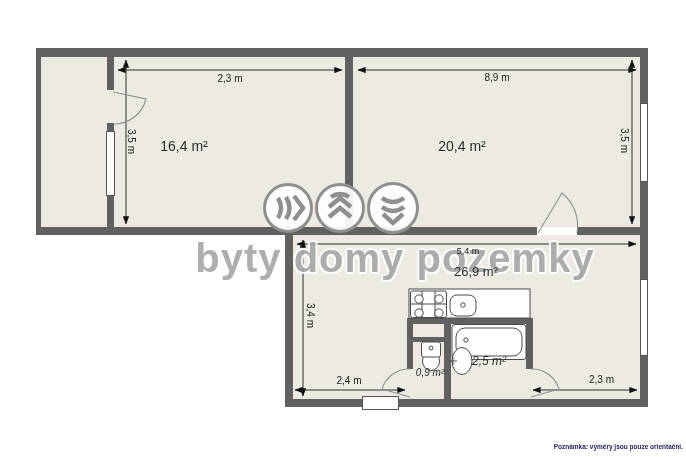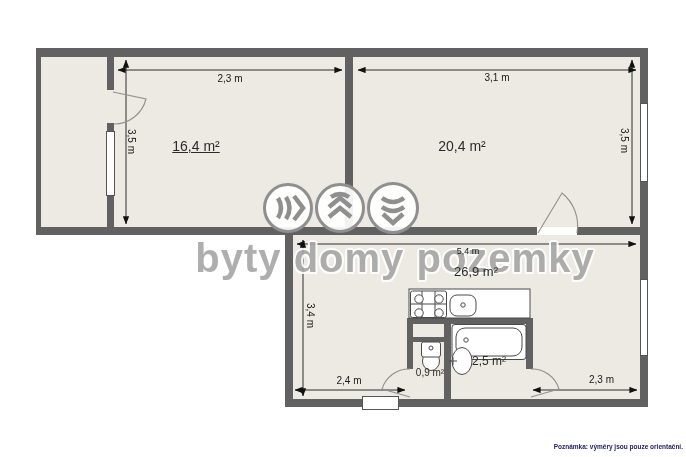--- a/index.html
+++ b/index.html
@@ -3,21 +3,21 @@
 <meta charset="utf-8">
 <style>
   html,body{margin:0;padding:0;background:#fff;}
   #stage{position:relative;width:686px;height:457px;background:#fff;overflow:hidden;
          font-family:"Liberation Sans",sans-serif;}
   .floor{position:absolute;background:#ECEAE3;}
   .wall{position:absolute;background:#616161;}
   .window{position:absolute;background:#fff;border:1px solid #555;box-sizing:border-box;}
   .lbl{position:absolute;color:#2b2b2b;text-align:center;white-space:nowrap;}
   .area-lbl{font-size:14px;}
-  .area-lbl-sm{font-size:12px;}
+  .area-lbl-sm{font-size:12px;font-style:italic;}
   .dim{font-size:10px;color:#1a1a1a;}
   .dim-sm{font-size:9px;}
   .rot{transform:rotate(90deg);transform-origin:center center;}
   svg.layer{position:absolute;left:0;top:0;z-index:5;}
   .wm-circle{position:absolute;border:3px solid #8f8f8f;border-radius:50%;
              background:rgba(255,255,255,.92);box-sizing:border-box;z-index:6;
              display:flex;align-items:center;justify-content:center;}
   #wm-text{position:absolute;left:100px;top:236px;width:590px;text-align:center;
            font-size:40px;font-weight:bold;letter-spacing:1px;color:#a6a6a6;z-index:6;
            text-shadow:-2px 0 0 #fff,2px 0 0 #fff,0 -2px 0 #fff,0 2px 0 #fff,
@@ -131,28 +131,28 @@
       <g>
         <ellipse cx="462" cy="361" rx="10" ry="13.5" fill="#fff"></ellipse>
         <line x1="449" y1="361" x2="457" y2="361"></line>
         <line x1="453" y1="357" x2="453" y2="365"></line>
       </g>
     </g>
   </svg>
 
   <div class="lbl dim z7" style="left:195px;top:73px;width:70px;">2,3 m</div>
   <div class="lbl dim rot z7" style="left:106px;top:136px;width:50px;">3,5 m</div>
-  <div class="lbl dim z7" style="left:462px;top:72px;width:70px;">3,1 m</div>
+  <div class="lbl dim z7" style="left:462px;top:72px;width:70px;">8,9 m</div>
   <div class="lbl dim rot z7" style="left:599px;top:135px;width:50px;">3,5 m</div>
   <div class="lbl dim dim-sm z7" style="left:443px;top:246px;width:50px;">5,4 m</div>
   <div class="lbl dim rot z7" style="left:285px;top:310px;width:50px;">3,4 m</div>
   <div class="lbl dim z7" style="left:319px;top:375px;width:60px;">2,4 m</div>
   <div class="lbl dim z7" style="left:554px;top:374px;width:60px;text-align:right;">2,3 m</div>
 
-  <div class="lbl area-lbl z7" style="left:146px;top:138px;width:100px;text-decoration:underline;">16,4 m²</div>
+  <div class="lbl area-lbl z7" style="left:134px;top:138px;width:100px;">16,4 m²</div>
   <div class="lbl area-lbl z7" style="left:412px;top:138px;width:100px;">20,4 m²</div>
   <div class="lbl z7" style="left:426px;top:264px;width:100px;font-size:13px;">26,9 m²</div>
   <div class="lbl area-lbl-sm z7" style="left:405px;top:367px;width:50px;font-size:10px;">0,9 m²</div>
   <div class="lbl area-lbl-sm z7" style="left:464px;top:354px;width:50px;">2,5 m²</div>
 
   <div class="wm-circle" style="left:263px;top:183px;width:50px;height:50px;">
     <svg width="44" height="44" viewBox="0 0 44 44" fill="none" stroke="#8f8f8f" stroke-width="4.5">
       <path d="M12,12 q6,10 0,20"></path>
         <path d="M20,11 q7,11 0,22"></path>
         <path d="M28,10 l9,12 -9,12"></path>

